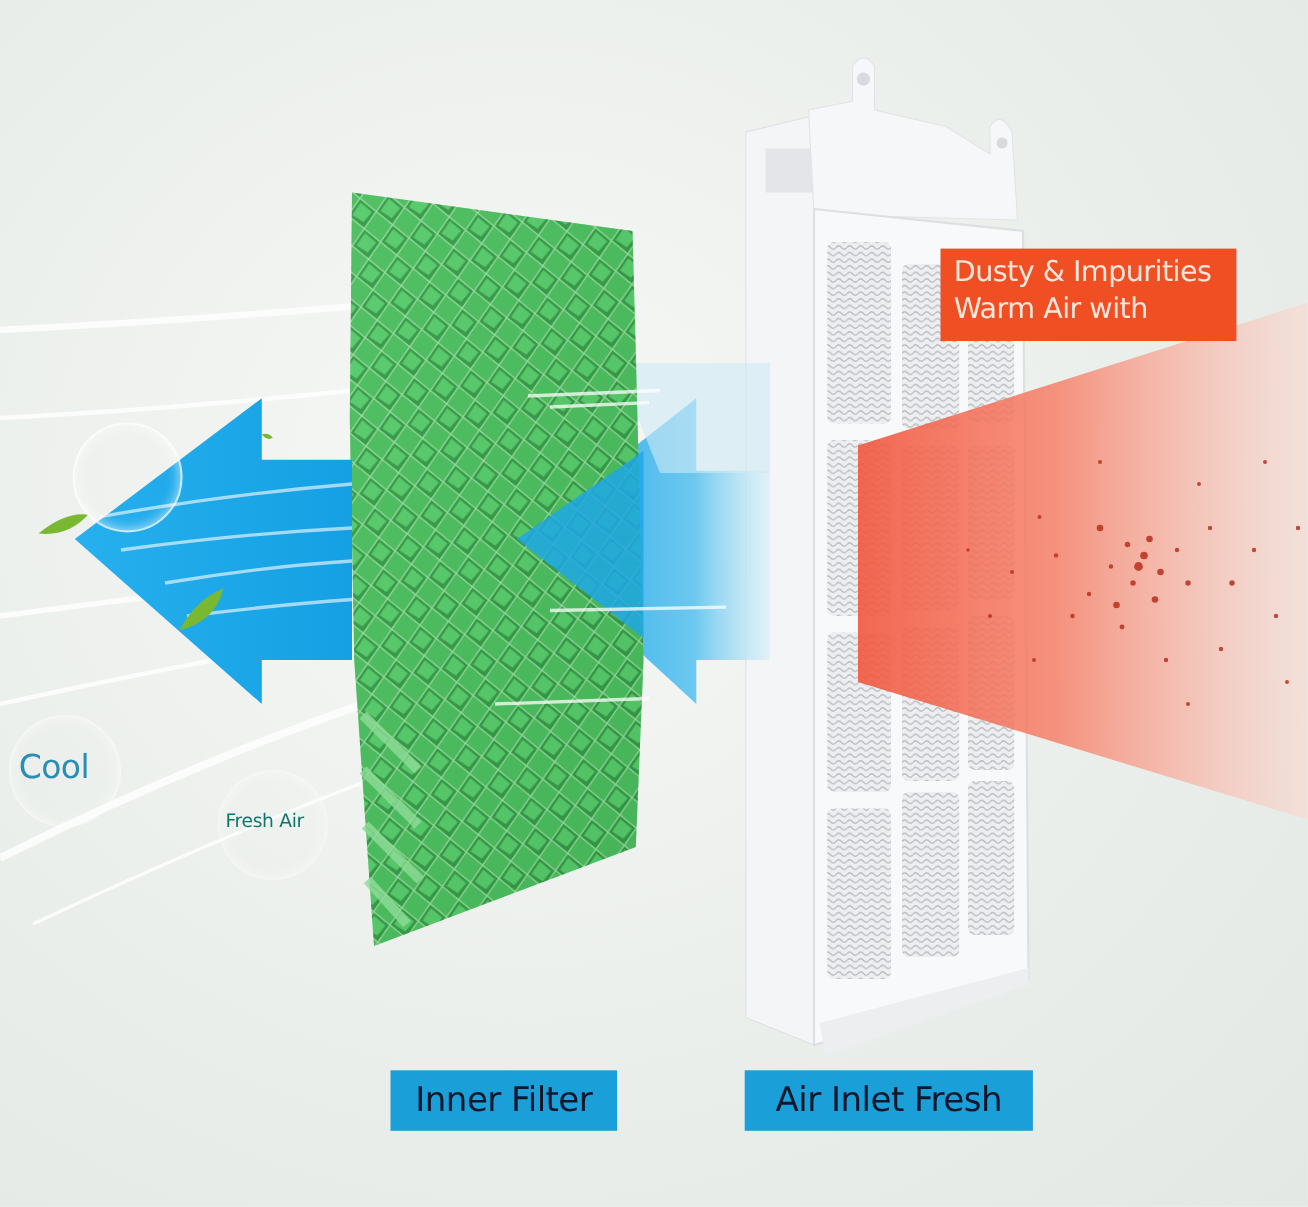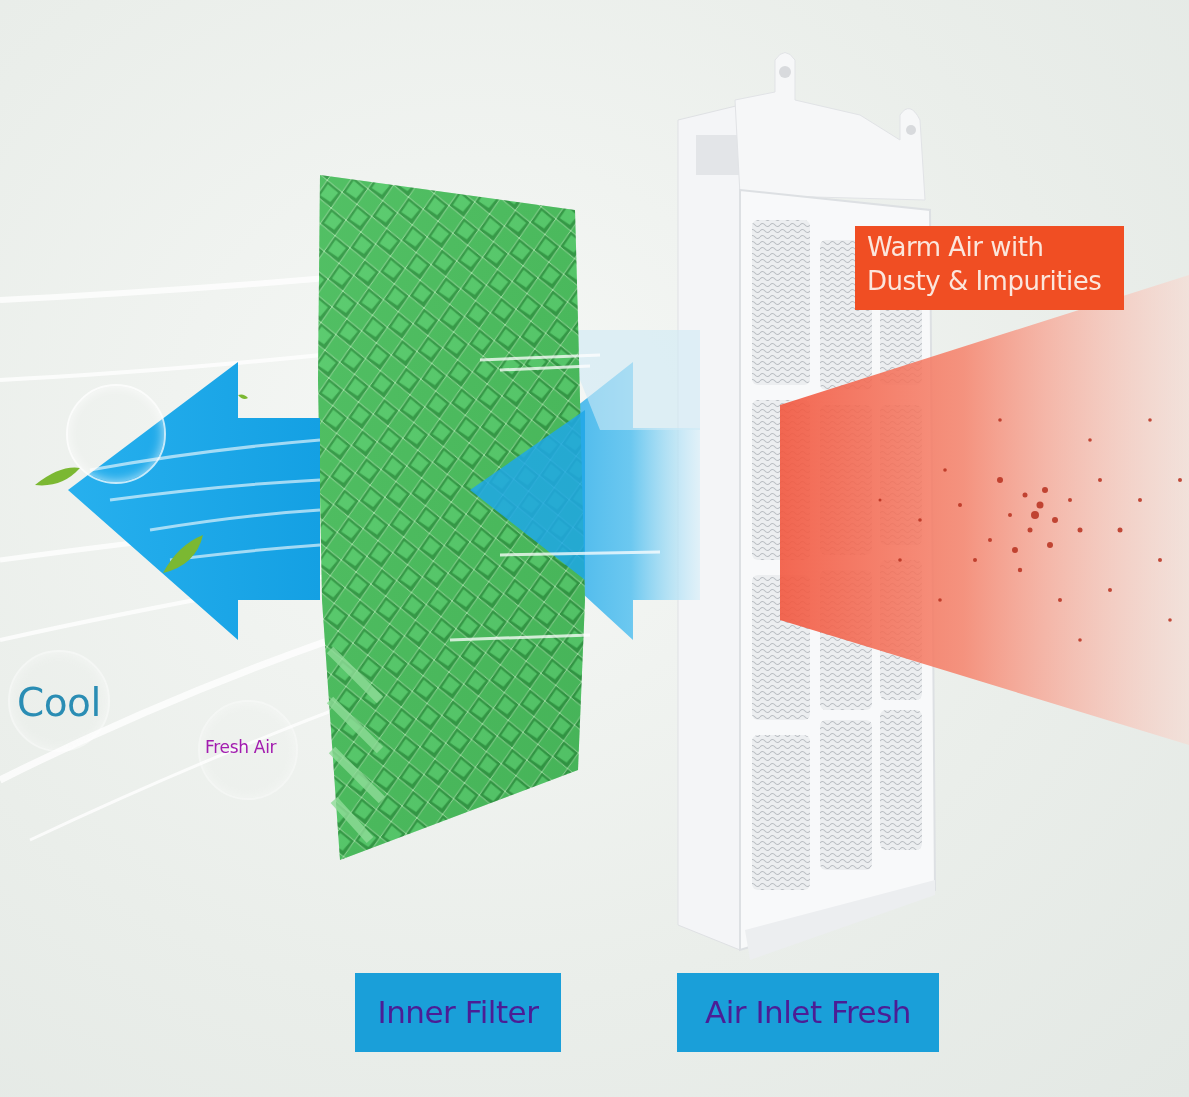--- a/index.html
+++ b/index.html
@@ -4,33 +4,33 @@
 <style>
   html, body { margin: 0; padding: 0; }
   body {
     width: 1189px; height: 1097px; overflow: hidden; position: relative;
     background: #eef1ee;
     font-family: "DejaVu Sans", sans-serif;
   }
   .stage { position: absolute; inset: 0; background: radial-gradient(ellipse at 40% 40%, #f6f8f6 0%, #eaeeea 60%, #e3e8e4 100%); }
   svg.scene { position: absolute; left: 0; top: 0; }
   .label {
-    position: absolute; color: #4c1d95; padding: 12px 14px;
+    position: absolute; color: #0f172a; padding: 0 14px;
     font-family: "DejaVu Sans", sans-serif; letter-spacing: -0.5px;
   }
   .label-blue {
     background: #1a9fd9; height: 55px; line-height: 55px; font-size: 31px; text-align: center;
   }
   .label-warm {
     background: #f04e23; left: 855px; top: 226px; width: 245px; height: 76px;
     font-size: 26px; line-height: 34px; padding: 4px 12px; color: #fbe6dc;
   }
   .label-warm span { display: block; white-space: nowrap; }
-  .txt-cool { position: absolute; left: 17px; top: 680px; font-size: 39px; color: #2a8db4; letter-spacing: -0.5px; }
-  .txt-fresh { position: absolute; left: 205px; top: 737px; font-size: 17px; color: #a21caf; letter-spacing: -0.3px; }
+  .txt-cool { position: absolute; left: 17px; top: 680px; font-size: 30px; color: #2a8db4; letter-spacing: -0.5px; }
+  .txt-fresh { position: absolute; left: 205px; top: 737px; font-size: 17px; color: #0f766e; letter-spacing: -0.3px; }
   .bubble { position: absolute; border-radius: 50%; border: 2px solid rgba(255,255,255,0.75); box-shadow: inset 0 0 12px rgba(255,255,255,0.7); }
 </style>
 </head>
 <body>
 
 <div class="stage"></div>
 
 <svg class="scene" width="1189" height="1097" viewBox="0 0 1189 1097">
   <defs>
     <linearGradient id="warmGrad" x1="0" y1="0" x2="1" y2="0">
@@ -186,18 +186,18 @@
 </svg>
 
 <div class="bubble" style="left:66px;top:384px;width:96px;height:96px;"></div>
 <div class="bubble" style="left:8px;top:650px;width:98px;height:98px;opacity:0.6;"></div>
 <div class="bubble" style="left:198px;top:700px;width:96px;height:96px;opacity:0.5;"></div>
 
 <div class="txt-cool">Cool</div>
 <div class="txt-fresh">Fresh Air</div>
 
 <div class="label label-warm">
+  <span>Dusty &amp; Impurities</span>
   <span>Warm Air with</span>
-  <span>Dusty &amp; Impurities</span>
 </div>
 
 <div class="label label-blue" style="left:355px;top:973px;width:178px;">Inner Filter</div>
 <div class="label label-blue" style="left:677px;top:973px;width:234px;">Air Inlet Fresh</div>
 
 </body></html>

